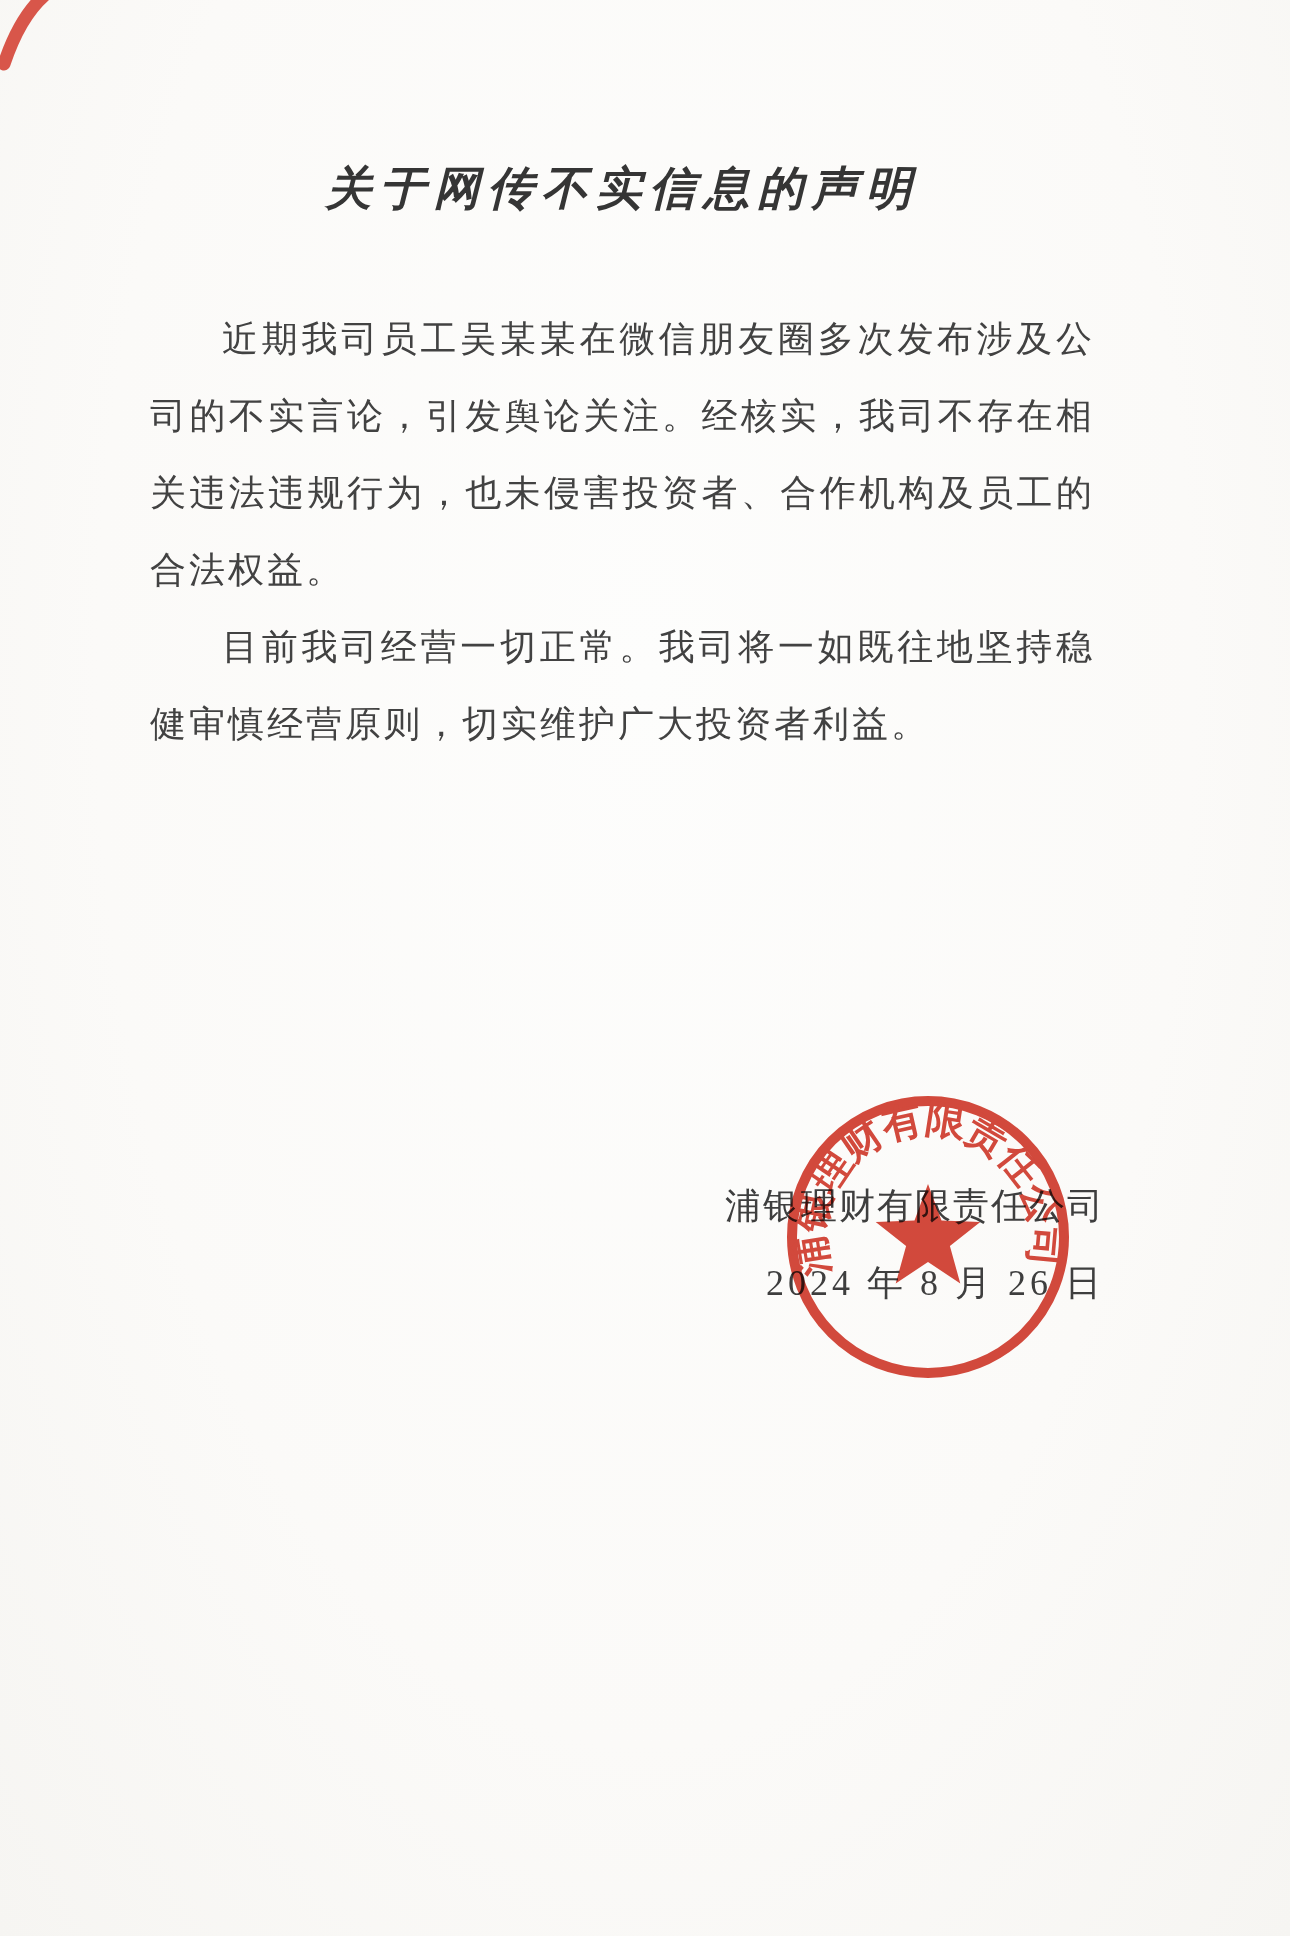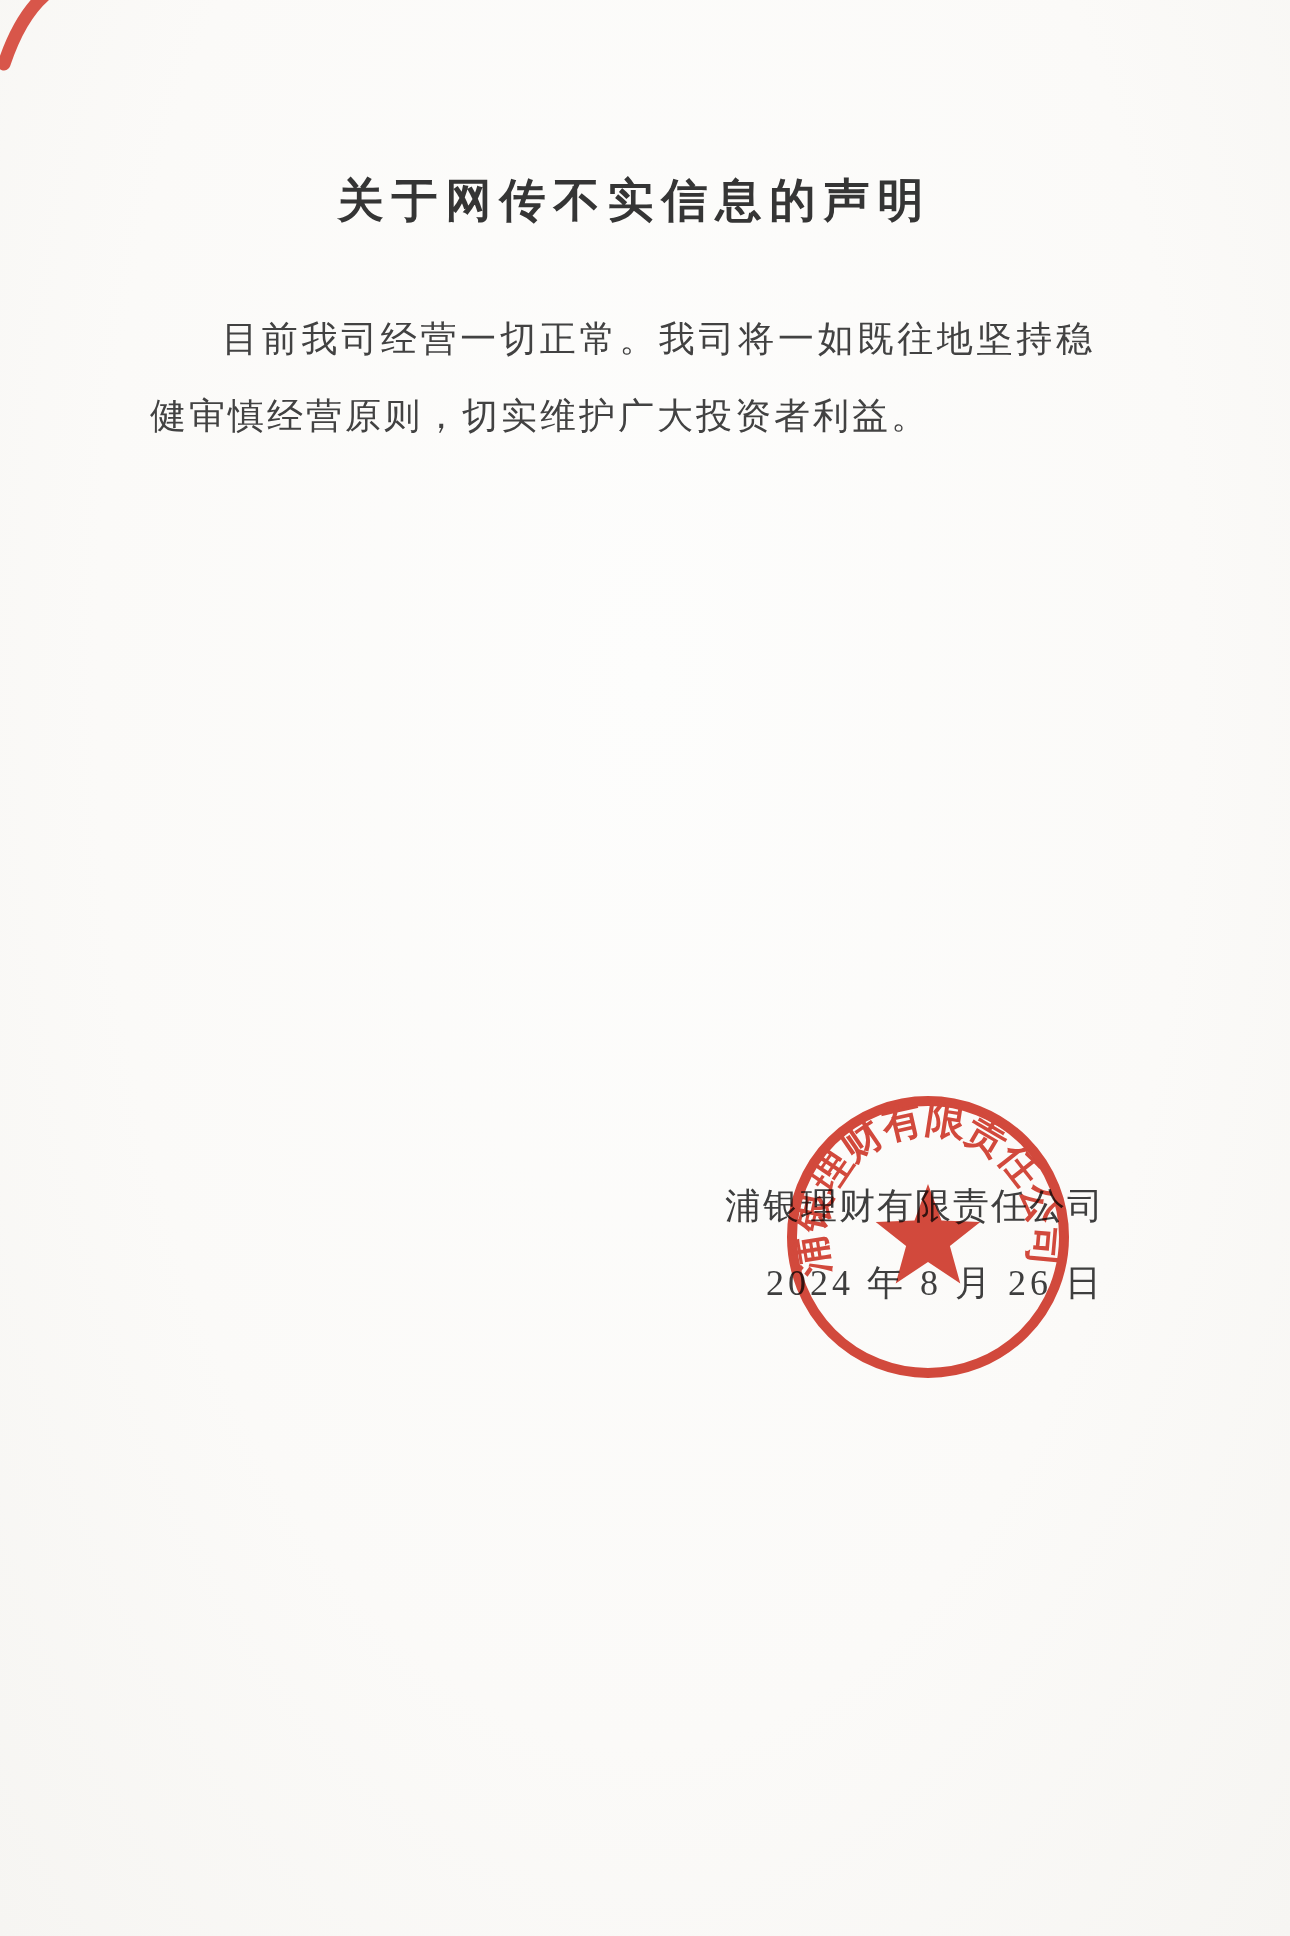--- a/index.html
+++ b/index.html
@@ -9,26 +9,27 @@
     margin:0 auto;
     background:radial-gradient(ellipse at 50% 35%, #fdfdfc 0%, #fbfaf8 60%, #f6f5f2 100%);
     overflow:hidden;
     font-family:"Liberation Serif","DejaVu Serif",serif;
     color:#424242;
   }
   .corner-mark{position:absolute;left:-6px;top:-8px;}
   .doc-title{
     position:absolute;
     left:150px;top:158px;width:945px;
-    margin:12px;
+    margin:0;
     text-align:center;
     font-size:46px;
     font-weight:700;
     letter-spacing:8px;
     color:#353535;
+    font-style:italic;
   }
   .doc-body{
     position:absolute;
     left:150px;top:301px;width:945px;
     font-size:36px;
     line-height:77px;
     letter-spacing:3px;
     text-align:justify;
   }
   .doc-body p{margin:0;text-indent:2em;}
@@ -59,20 +60,21 @@
 
 <div class="page">
 
   <svg class="corner-mark" width="70" height="80" viewBox="0 0 70 80" aria-hidden="true">
     <path d="M 52 2 Q 26 24 10 72" fill="none" stroke="#d23a2c" stroke-width="13" stroke-linecap="round" opacity="0.85"></path>
   </svg>
 
   <h1 class="doc-title">关于网传不实信息的声明</h1>
 
   <div class="doc-body">
+    <p>近期我司员工吴某某在微信朋友圈多次发布涉及公司的不实言论，引发舆论关注。经核实，我司不存在相关违法违规行为，也未侵害投资者、合作机构及员工的合法权益。</p>
     <p>目前我司经营一切正常。我司将一如既往地坚持稳健审慎经营原则，切实维护广大投资者利益。</p>
   </div>
 
   <div class="sign-block">
     <div class="sign-line">浦银理财有限责任公司</div>
     <div class="date-line">2024 年 8 月 26 日</div>
   </div>
 
   <svg class="seal" viewBox="0 0 300 300" aria-hidden="true">
     <defs>

